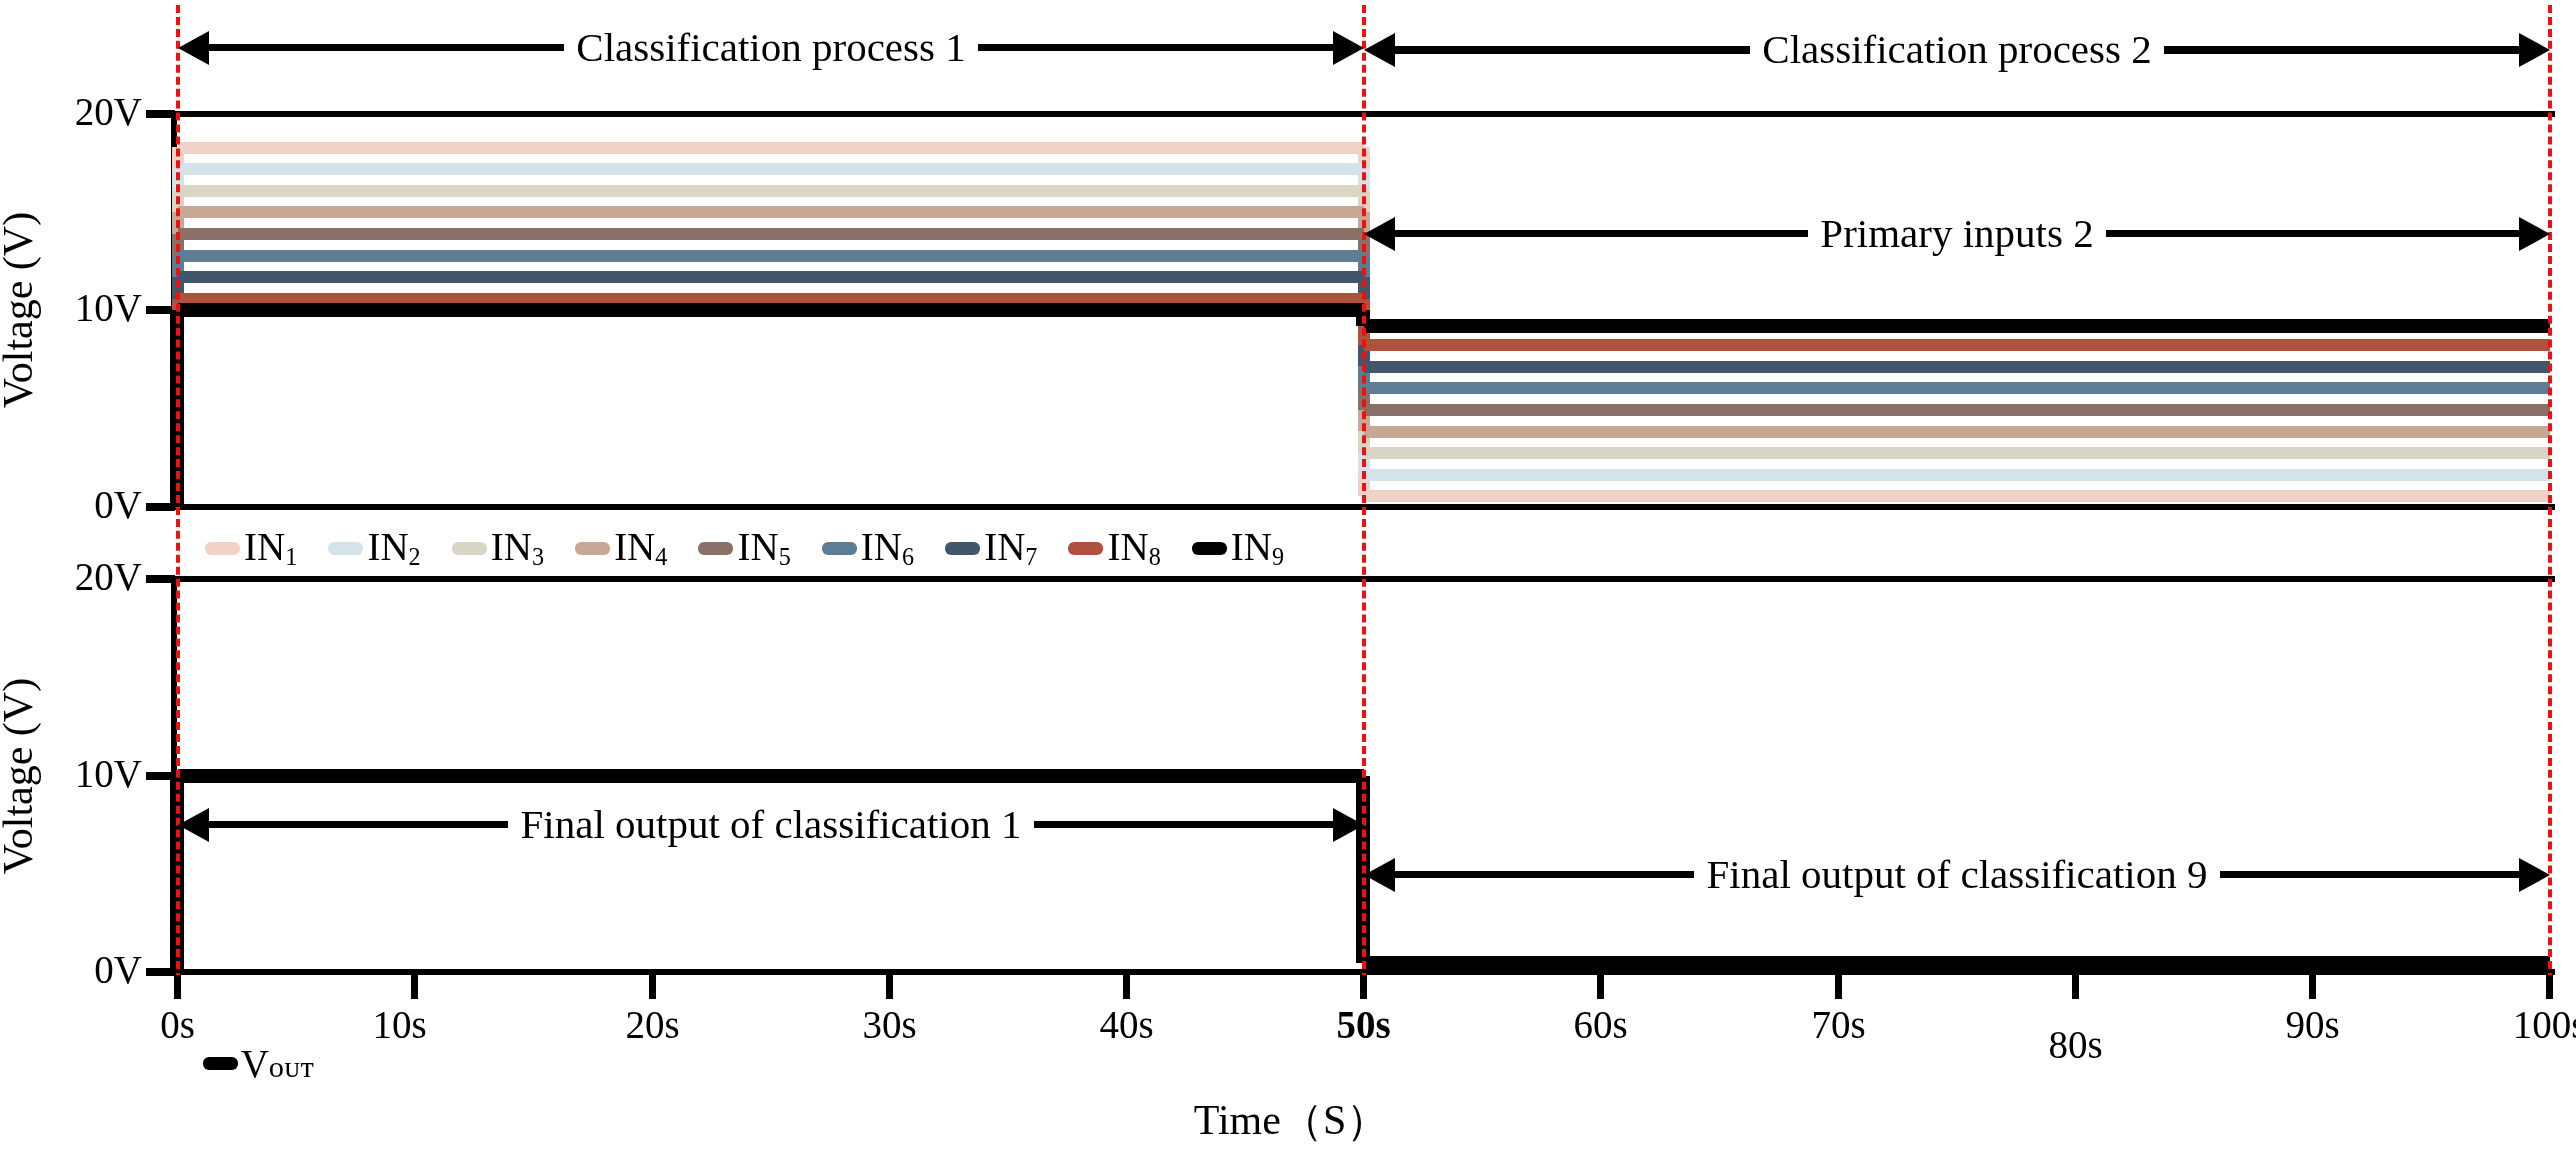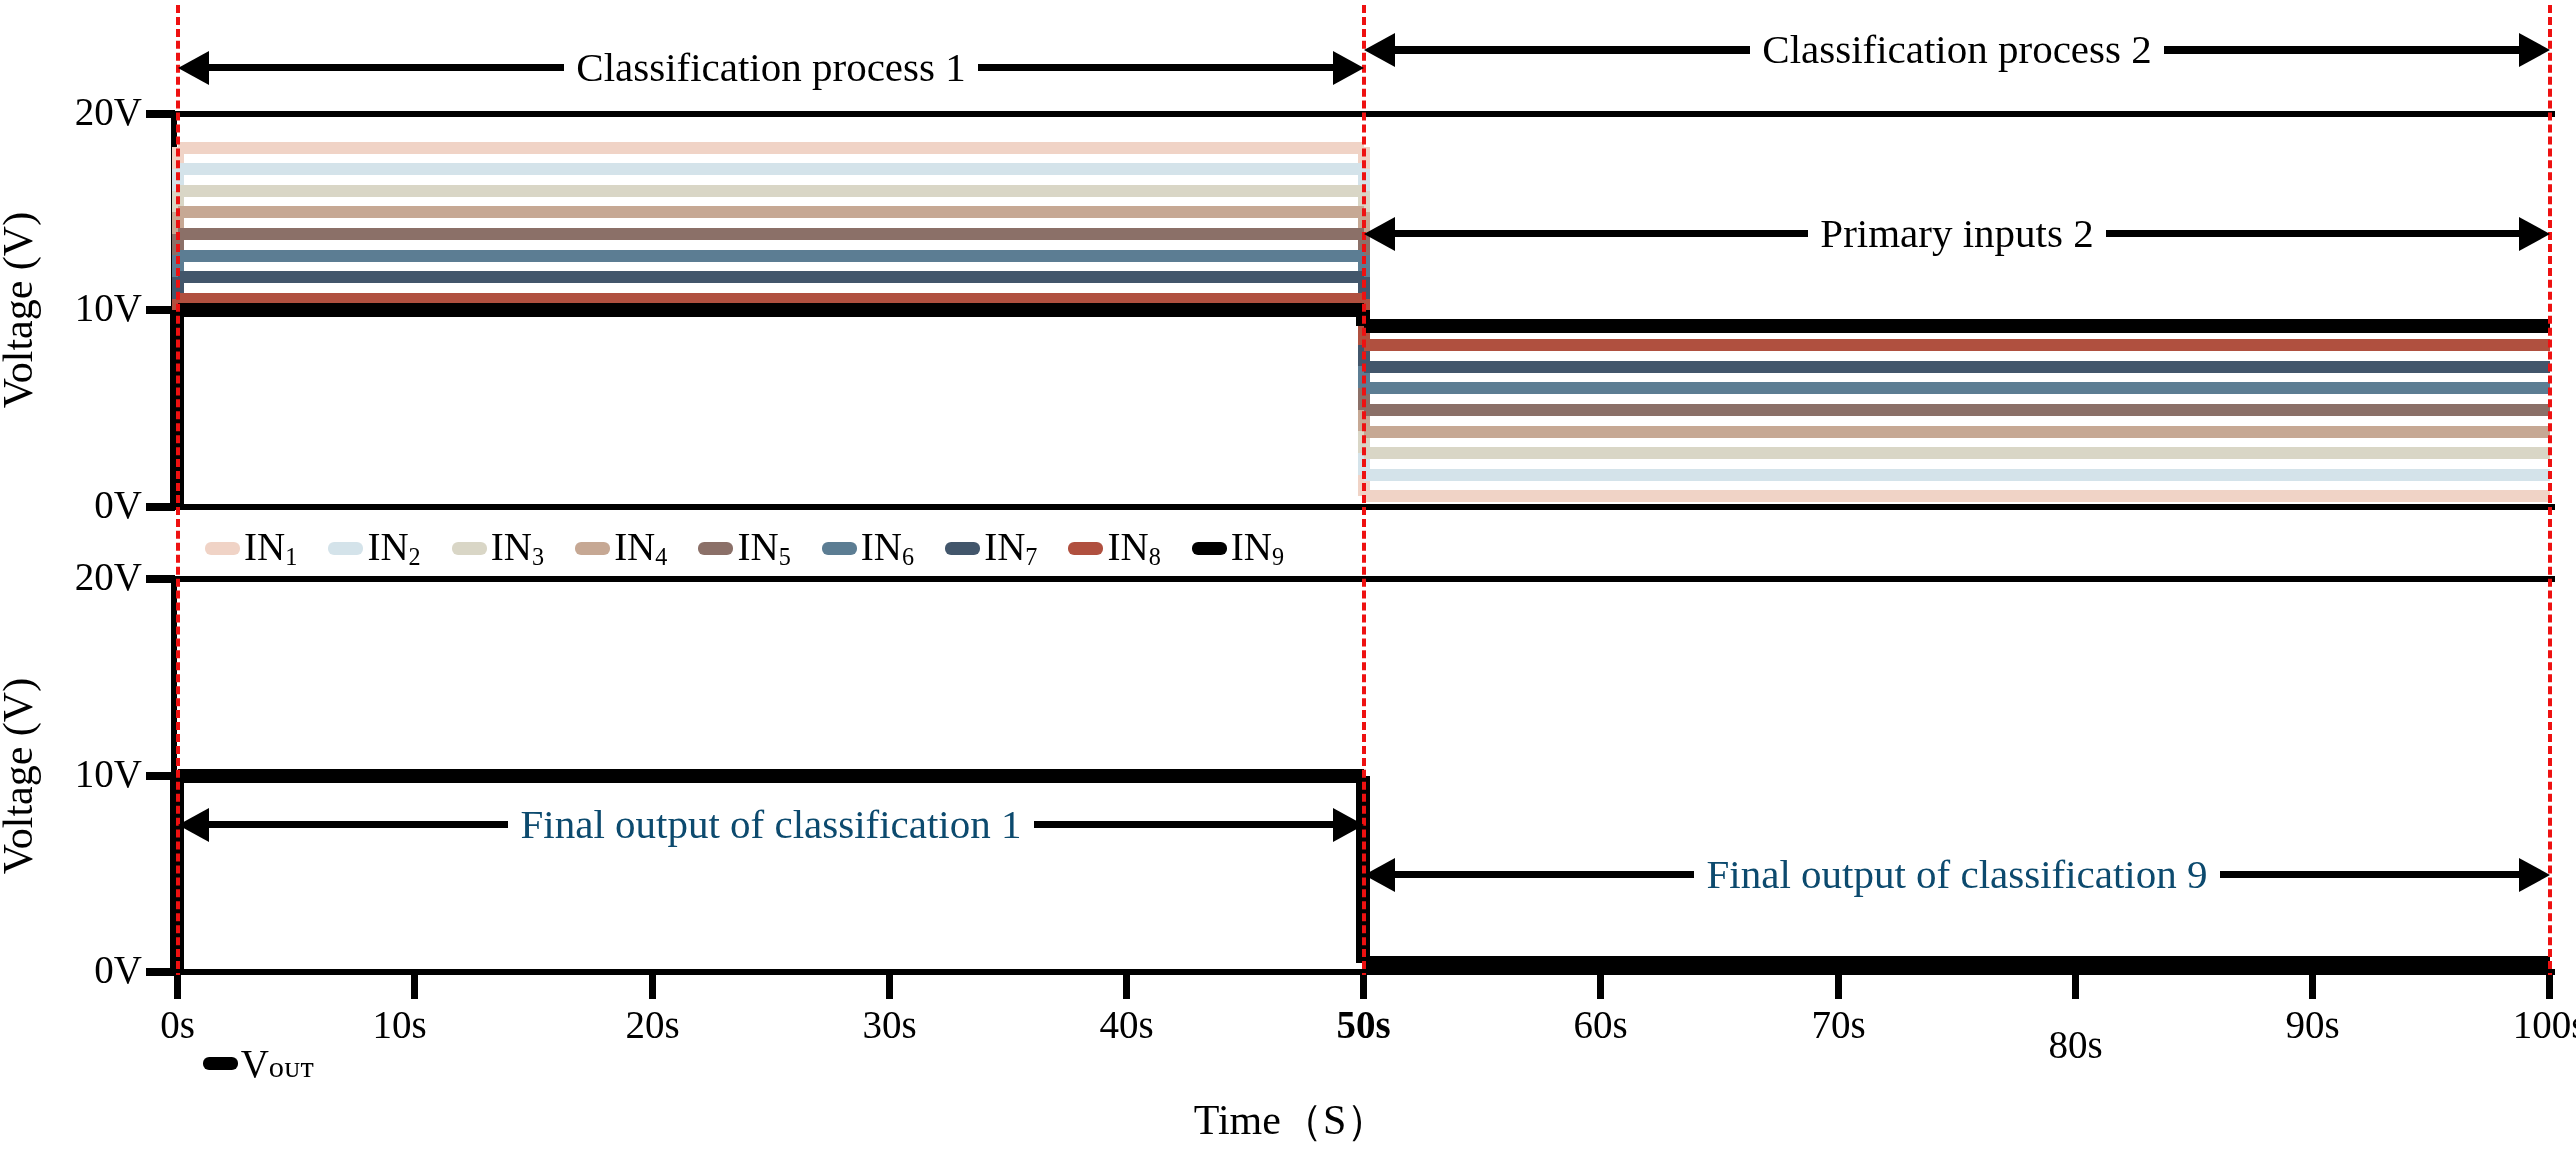--- a/index.html
+++ b/index.html
@@ -48,21 +48,21 @@
 
   
   .annot{position:absolute;display:flex;align-items:center;height:47px;}
   .annot .bar{height:7.5px;background:#000;}
   .annot-text{
     font-size:41px;
     white-space:nowrap;
     padding:0 12.2px;
     line-height:1;
   }
-  .annot-text.red{color:#0c4a6e;}
+  .annot-text.red{color:#000000;}
   .head-l,.head-r{
     width:0;height:0;
     border-top:17.6px solid transparent;
     border-bottom:17.6px solid transparent;
     flex:0 0 auto;
   }
   .head-l{border-right:31px solid #000;}
   .head-r{border-left:31px solid #000;}
 
   
@@ -138,21 +138,21 @@
     <div class="trace" style="background: rgb(0, 0, 0); left: 1364px; top: 319px; width: 1186px; height: 14.2px;"></div>
     <div class="trace" style="background: rgb(0, 0, 0); left: 1356px; top: 310px; width: 14.2px; height: 15.7px;"></div>
     <div class="trace" style="background: rgb(0, 0, 0); left: 170px; top: 310px; width: 14.2px; height: 197px;"></div>
     <div class="trace" style="background: rgb(0, 0, 0); left: 178px; top: 769px; width: 1186px; height: 14.2px;"></div>
     <div class="trace" style="background: rgb(0, 0, 0); left: 1364px; top: 956px; width: 1186px; height: 14.2px;"></div>
     <div class="trace" style="background: rgb(0, 0, 0); left: 1356px; top: 776px; width: 14.2px; height: 187px;"></div>
     <div class="trace" style="background: rgb(0, 0, 0); left: 170px; top: 776px; width: 14.2px; height: 197px;"></div>
     <div class="vdash" style="border-left-color: rgb(238, 17, 17); left: 176px; top: 5.4px; width: 0px; height: 976px;"></div>
     <div class="vdash" style="border-left-color: rgb(238, 17, 17); left: 1362px; top: 5.4px; width: 0px; height: 976px;"></div>
     <div class="vdash" style="border-left-color: rgb(238, 17, 17); left: 2548px; top: 5.4px; width: 0px; height: 976px;"></div>
-    <div class="annot" style="left: 178px; top: 44px; width: 1186px; justify-content: space-between;">
+    <div class="annot" style="left: 178px; top: 24px; width: 1186px; justify-content: space-between;">
       <div class="head-l"></div>
       <div class="bar" style="flex: 1 1 auto;"></div>
       <div class="annot-text">Classification process 1</div>
       <div class="bar" style="flex: 1 1 auto;"></div>
       <div class="head-r"></div>
     </div>
     <div class="annot" style="left: 1364px; top: 26.4px; width: 1186px; justify-content: space-between;">
       <div class="head-l"></div>
       <div class="bar" style="flex: 1 1 auto;"></div>
       <div class="annot-text">Classification process 2</div>

